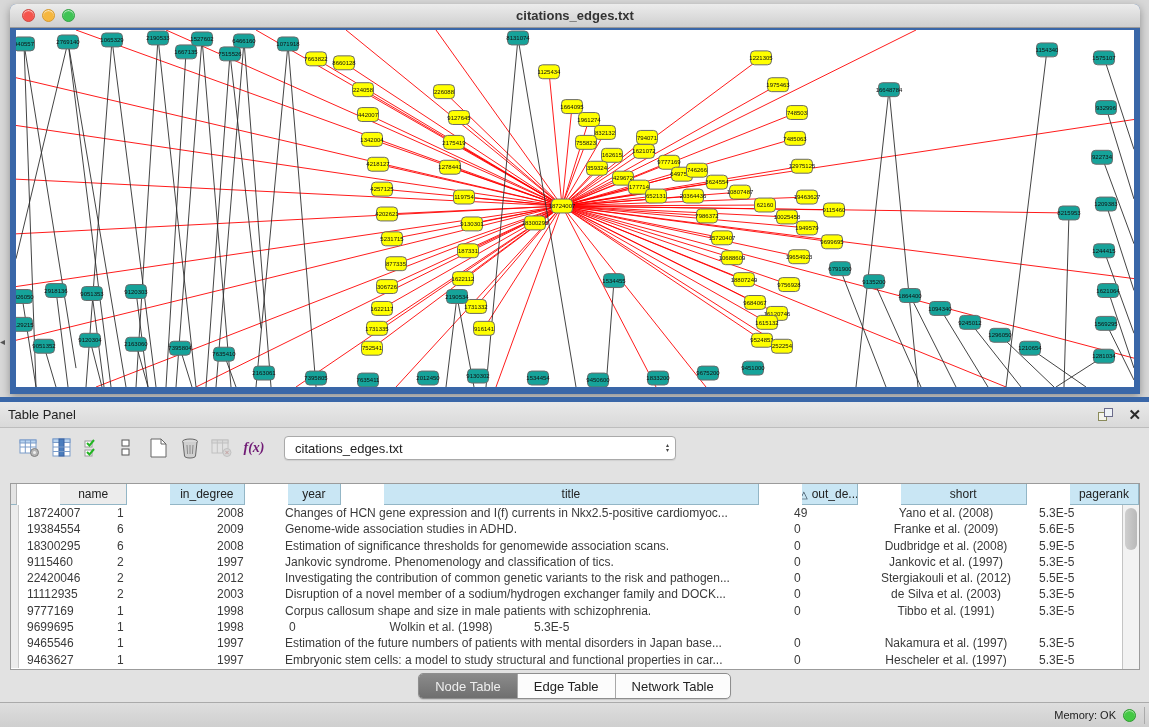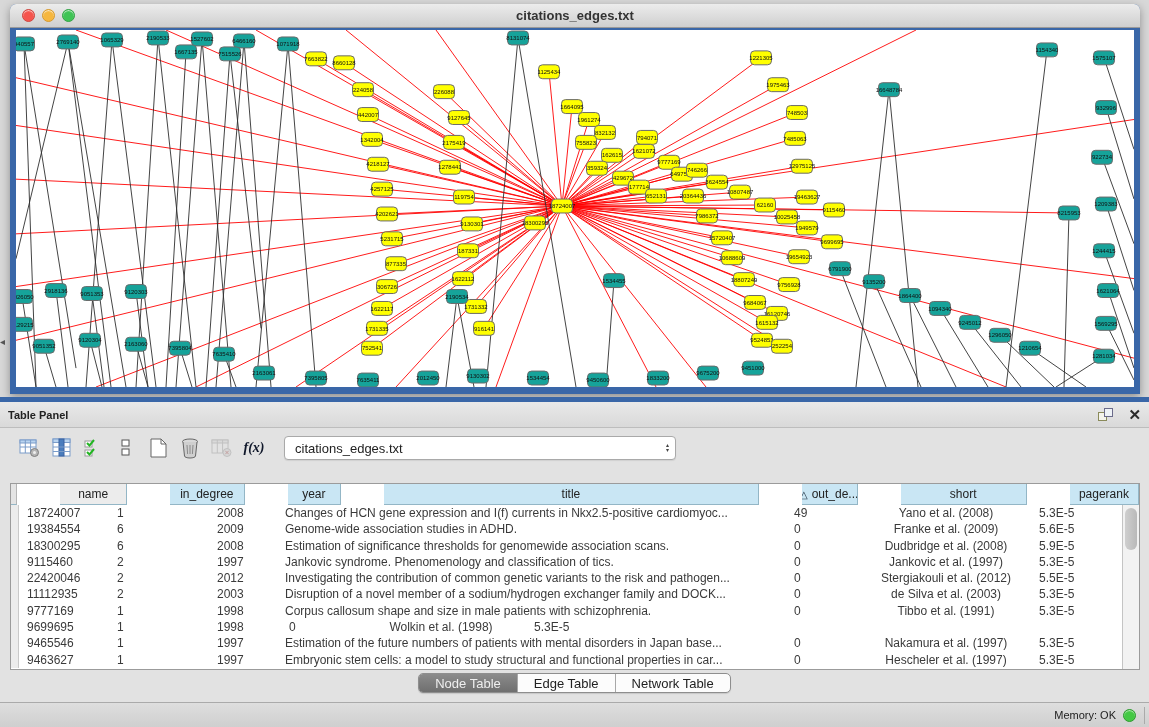--- a/index.html
+++ b/index.html
@@ -23,31 +23,31 @@
     border-bottom:7px solid #3a67a8; border-top:2px solid #3a67a8; background:#fff; }
   .net-frame svg { display:block; }
 
   .west-arrow { position:absolute; left:0px; top:336px; font-size:10px; color:#555; cursor:pointer; }
 
   
   .table-panel { position:absolute; left:0; top:397px; width:1149px; height:305px; background:#e2e2e2; }
   .blue-bar { height:5px; background:#3a67a8; }
   .panel-header { height:26px; background:linear-gradient(#e9e9e9,#d9d9d9); border-bottom:1px solid #bdbdbd;
     display:flex; align-items:center; padding:0 8px; }
-  .panel-title { font-size:11px; color:#222;font-weight:bold; }
+  .panel-title { font-size:13px; color:#222; }
   .panel-header .spacer { flex:1; }
   .float-ico { width:16px; height:14px; position:relative; margin-right:14px; cursor:pointer; }
   .float-ico .sq1 { position:absolute; left:0; top:4px; width:9px; height:9px; border:1px solid #8a8a5a; background:#f4f4ec; }
   .float-ico .sq2 { position:absolute; left:6px; top:0; width:9px; height:9px; border:1px solid #6b6b8a; background:#eef2f6; }
   .close-ico { font-size:15px; font-weight:bold; color:#2b2b2b; cursor:pointer; line-height:14px; }
 
   .toolbar { display:flex; align-items:center; height:40px; padding:0 0 0 14px; }
   .tool-btn { width:32px; height:28px; display:flex; align-items:center; justify-content:center; cursor:pointer; border-radius:3px; }
   .tool-btn.disabled { opacity:.45; cursor:default; }
-  .fx { font-family:"Liberation Serif", serif; font-style:italic; font-weight:bold; font-size:14px; color:#0f172a; }
+  .fx { font-family:"Liberation Serif", serif; font-style:italic; font-weight:bold; font-size:14px; color:#701a75; }
   .tbl-select { margin-left:14px; width:392px; height:24px; background:#fff; border:1px solid #a9a9a9;
     border-radius:4px; display:flex; align-items:center; padding:0 6px 0 10px; cursor:pointer;
     box-shadow:0 1px 1px rgba(0,0,0,.08); }
   .tbl-select .val { flex:1; font-size:13px; color:#222; }
   .stepper { display:flex; flex-direction:column; line-height:5px; font-size:6px; color:#444; }
 
   .tbl-wrap { position:absolute; left:10px; top:86px; width:1130px; height:187px;
     border:1px solid #9b9b9b; background:#fff; overflow:hidden; }
   .thead { display:flex; height:21px; font-size:12px; color:#222;gap:43px; }
   .th { display:flex; align-items:center; justify-content:center; background:#c9e6f4;
@@ -59,21 +59,21 @@
   .trow { display:flex; height:16.3px; font-size:12px; color:#3a3a3a; }
   .td { line-height:16.3px; white-space:nowrap; overflow:hidden; padding:0 4px; }
   .gutcell { background:#ececec; border-right:1px solid #c9c9c9; padding:0; }
   .w-gut{width:8px;} .w-name{width:90px;} .w-in{width:100px;} .w-year{width:72px;}
   .w-title{width:505px;} .w-out{width:75px;} .w-short{width:170px; text-align:center;} .w-pr{width:93px;}
   .td.w-name,.td.w-in,.td.w-year,.td.w-out,.td.w-pr { padding-left:8px; }
   .vscroll { position:absolute; right:0; top:21px; bottom:0; width:17px; background:#f2f2f2; border-left:1px solid #c4c4c4; }
   .vthumb { position:absolute; left:2px; top:3px; width:12px; height:42px; background:linear-gradient(90deg,#cfcfcf,#b9b9b9); border-radius:6px; }
 
   .tabbar { position:absolute; left:0; top:276px; width:1149px; display:flex; justify-content:center; }
-  .segs { display:flex; height:20px; border:1px solid #8e8e8e; border-radius:5px; overflow:hidden;
+  .segs { display:flex; height:26px; border:1px solid #8e8e8e; border-radius:5px; overflow:hidden;
     background:#fcfcfc; box-shadow:0 1px 1px rgba(0,0,0,.12);text-align:right; }
   .seg { display:flex; align-items:center; justify-content:center; padding:0 16px; font-size:13px;
     color:#222; cursor:pointer; border-right:1px solid #a8a8a8; }
   .seg:last-child { border-right:none; }
   .seg.sel { background:linear-gradient(#8b8b8b,#6f6f6f); color:#efefef; }
 
   
   .statusbar { position:absolute; left:0; top:702px; width:1149px; height:25px;
     background:linear-gradient(#dedede,#cfcfcf); border-top:1px solid #aaa;
     display:flex; align-items:center; justify-content:flex-end; }

